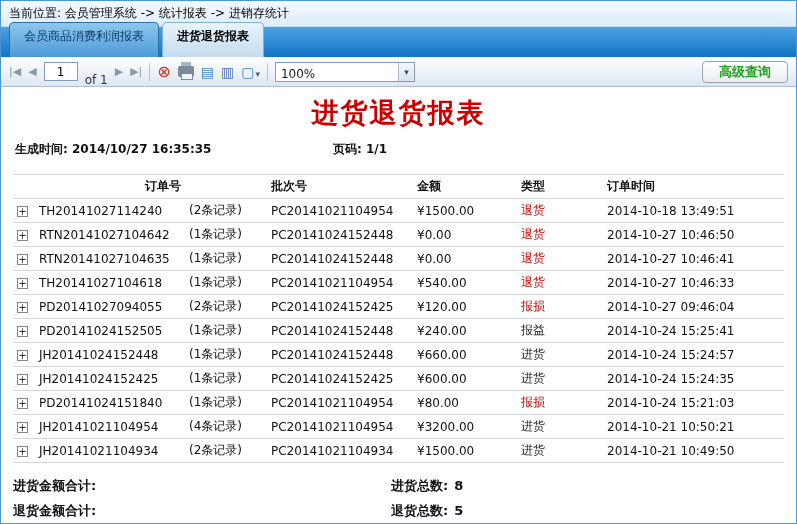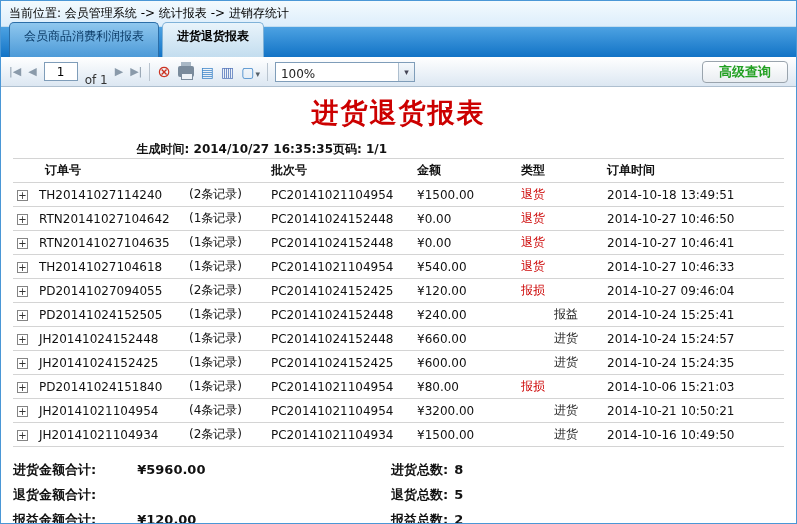--- a/index.html
+++ b/index.html
@@ -110,44 +110,44 @@
     cursor: pointer; white-space: nowrap;
   }
   
   .report { flex: 1; background: #fff; padding: 0 12px; overflow: hidden; }
   .report-title {
     text-align: center;
     color: #cc0000; font-weight: bold;
     font-size: 27px; letter-spacing: 2px;
     margin: 8px 0 10px 0;
   }
-  .meta-row { display: flex; font-weight: bold; margin: 0 2px 0 2px; text-align: right; }
+  .meta-row { display: flex; font-weight: bold; margin: 0 2px 16px 2px; }
   .meta-generated { width: 318px; }
   
   table.report-table {
     width: 100%; border-collapse: collapse; table-layout: fixed;
     border-top: 1px solid #d4d4d4;
     font-size: 12px;
   }
   table.report-table td { padding: 3px 4px; height: 21px; white-space: nowrap; overflow: hidden; }
   table.report-table tr { border-bottom: 1px solid #d4d4d4; }
   tr.header-row td { font-weight: bold; }
   td.col-expander { padding-left: 2px; }
   .expander {
     display: inline-block; width: 11px; height: 11px;
     border: 1px solid #848484; background: #fff;
     font-size: 10px; line-height: 9px; text-align: center;
     color: #333; cursor: pointer; user-select: none;
   }
   .type-red { color: #cc0000; }
-  .type-dark { color: #222; margin-left: 33px; }
+  .type-dark { color: #222; }
   
   .summary { margin-top: 10px; font-weight: bold; font-size: 13px; }
   .summary-row { display: flex; line-height: 25px; }
-  .summary-left { width: 378px; display: flex; gap: 35px; }
+  .summary-left { width: 378px; display: flex; }
   .summary-right { display: flex; justify-content: center; }
   .sum-value { margin-left: 6px; }
 </style>
 </head>
 <body>
 
 <div class="window">
 
   <div class="breadcrumb">当前位置: 会员管理系统 -&gt; 统计报表 -&gt; 进销存统计</div>
 
@@ -193,21 +193,21 @@
           <col style="width:150px">
           <col style="width:82px">
         <col style="width:146px">
           <col style="width:104px">
           <col style="width:86px">
           <col>
       </colgroup>
       <tbody>
           <tr class="header-row">
         <td class="col-expander"></td>
-        <td style="padding-left:10px;">订单号</td>
+        <td style="padding-left:10px;text-align:right;">订单号</td>
         <td></td>
         <td>批次号</td>
         <td>金额</td>
         <td>类型</td>
         <td>订单时间</td>
       </tr>
 
       <tr>
         <td class="col-expander"><span class="expander">+</span></td>
         <td>TH20141027114240</td>
@@ -288,50 +288,49 @@
         <td>2014-10-24 15:24:35</td>
       </tr>
 
       <tr>
         <td class="col-expander"><span class="expander">+</span></td>
         <td>PD20141024151840</td>
         <td>(1条记录)</td>
         <td>PC20141021104954</td>
         <td>¥80.00</td>
         <td><span class="type-red">报损</span></td>
-        <td>2014-10-06 15:21:03</td>
+        <td>2014-10-24 15:21:03</td>
       </tr>
 
       <tr>
         <td class="col-expander"><span class="expander">+</span></td>
         <td>JH20141021104954</td>
         <td>(4条记录)</td>
         <td>PC20141021104954</td>
         <td>¥3200.00</td>
         <td><span class="type-dark">进货</span></td>
         <td>2014-10-21 10:50:21</td>
       </tr>
 
       <tr>
         <td class="col-expander"><span class="expander">+</span></td>
         <td>JH20141021104934</td>
         <td>(2条记录)</td>
         <td>PC20141021104934</td>
         <td>¥1500.00</td>
         <td><span class="type-dark">进货</span></td>
-        <td>2014-10-16 10:49:50</td>
+        <td>2014-10-21 10:49:50</td>
       </tr>
     </tbody>
       </table>
 
     <div class="summary">
       <div class="summary-row">
         <span class="summary-left">
             <span>进货金额合计:</span>
-            <span class="sum-value">¥5960.00</span>
           </span>
         <span class="summary-right">
             <span>进货总数:</span>
             <span class="sum-value">8</span>
           </span>
       </div>
       <div class="summary-row">
         <span class="summary-left">
             <span>退货金额合计:</span>
           </span>

